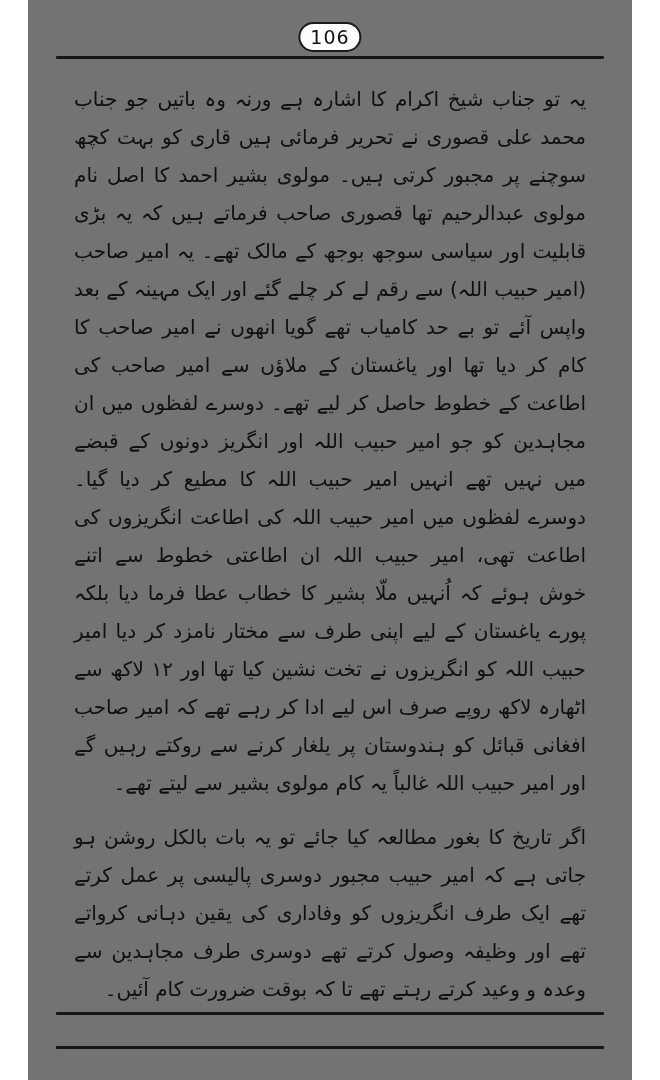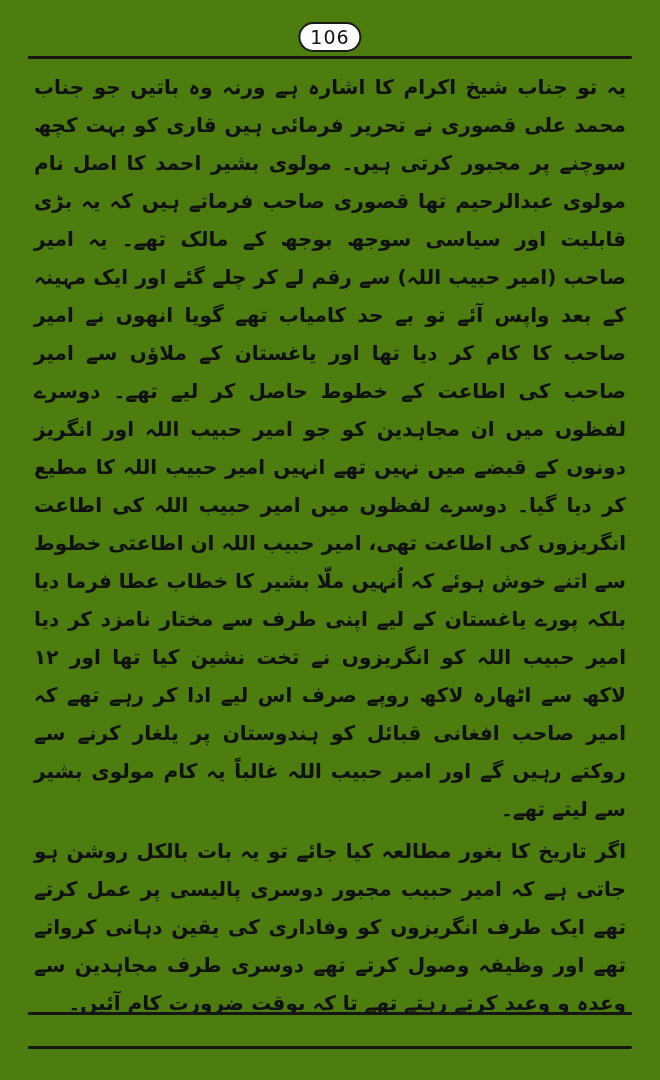--- a/index.html
+++ b/index.html
@@ -2,24 +2,24 @@
 <html lang="ur" dir="rtl"><head>
 <meta charset="utf-8">
 <style>
   html, body {
     margin: 0;
     padding: 0;
     background: #ffffff;
   }
   .page {
     position: relative;
-    width: 660px;
+    width: 604px;
     height: 1080px;
     margin: 0 auto;
-    background: #4d7c0f;
+    background: #737373;
     overflow: hidden;
     font-family: "DejaVu Sans", sans-serif;
     color: #111;
   }
   
   .page-number-badge {
     position: absolute;
     top: 22px;
     left: 50%;
     transform: translateX(-50%);
@@ -59,22 +59,21 @@
     right: 30px;
     left: 30px;
     direction: rtl;
     text-align: justify;
     text-justify: inter-word;
     font-size: 20px;
     line-height: 38px;
     color: #101010;
   }
   .body-text p {
-    margin: 4px;
-    font-weight: bold;
+    margin: 16px;
   }
   .body-text p.indent {
     text-indent: 30px;
   }
   
   .heading {
     position: absolute;
     top: 903px;
     left: 0;
     right: 0;

